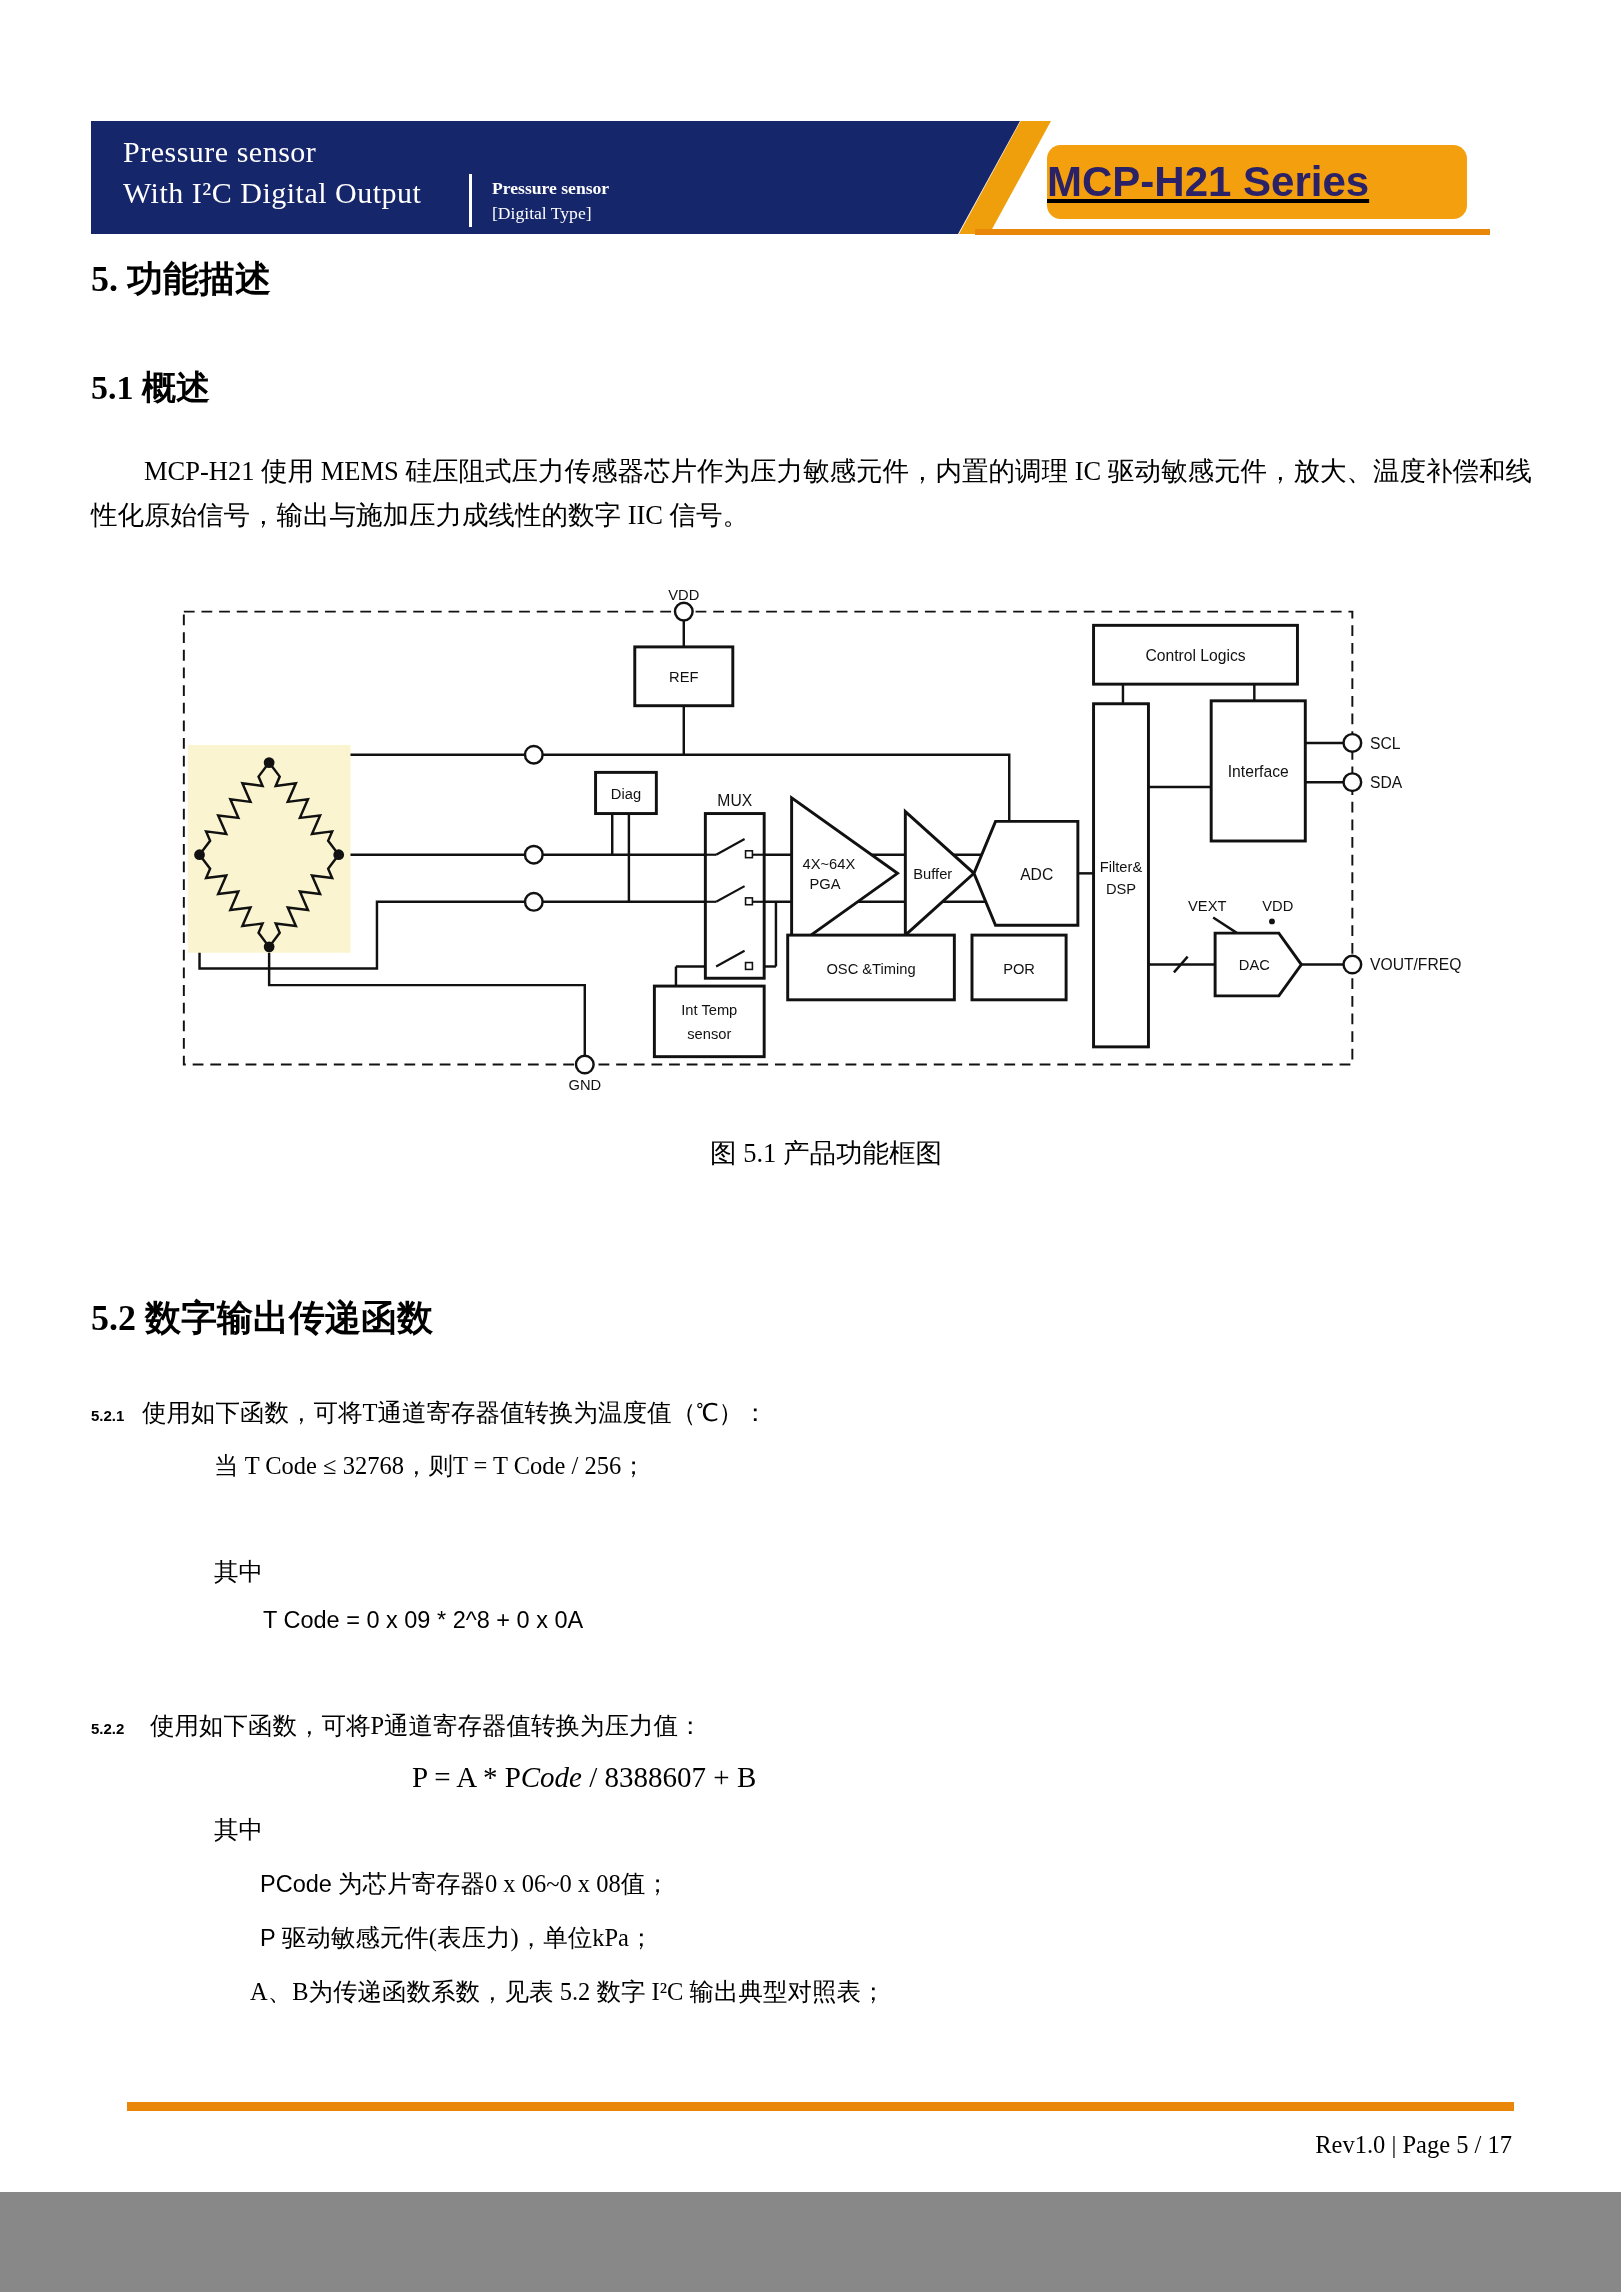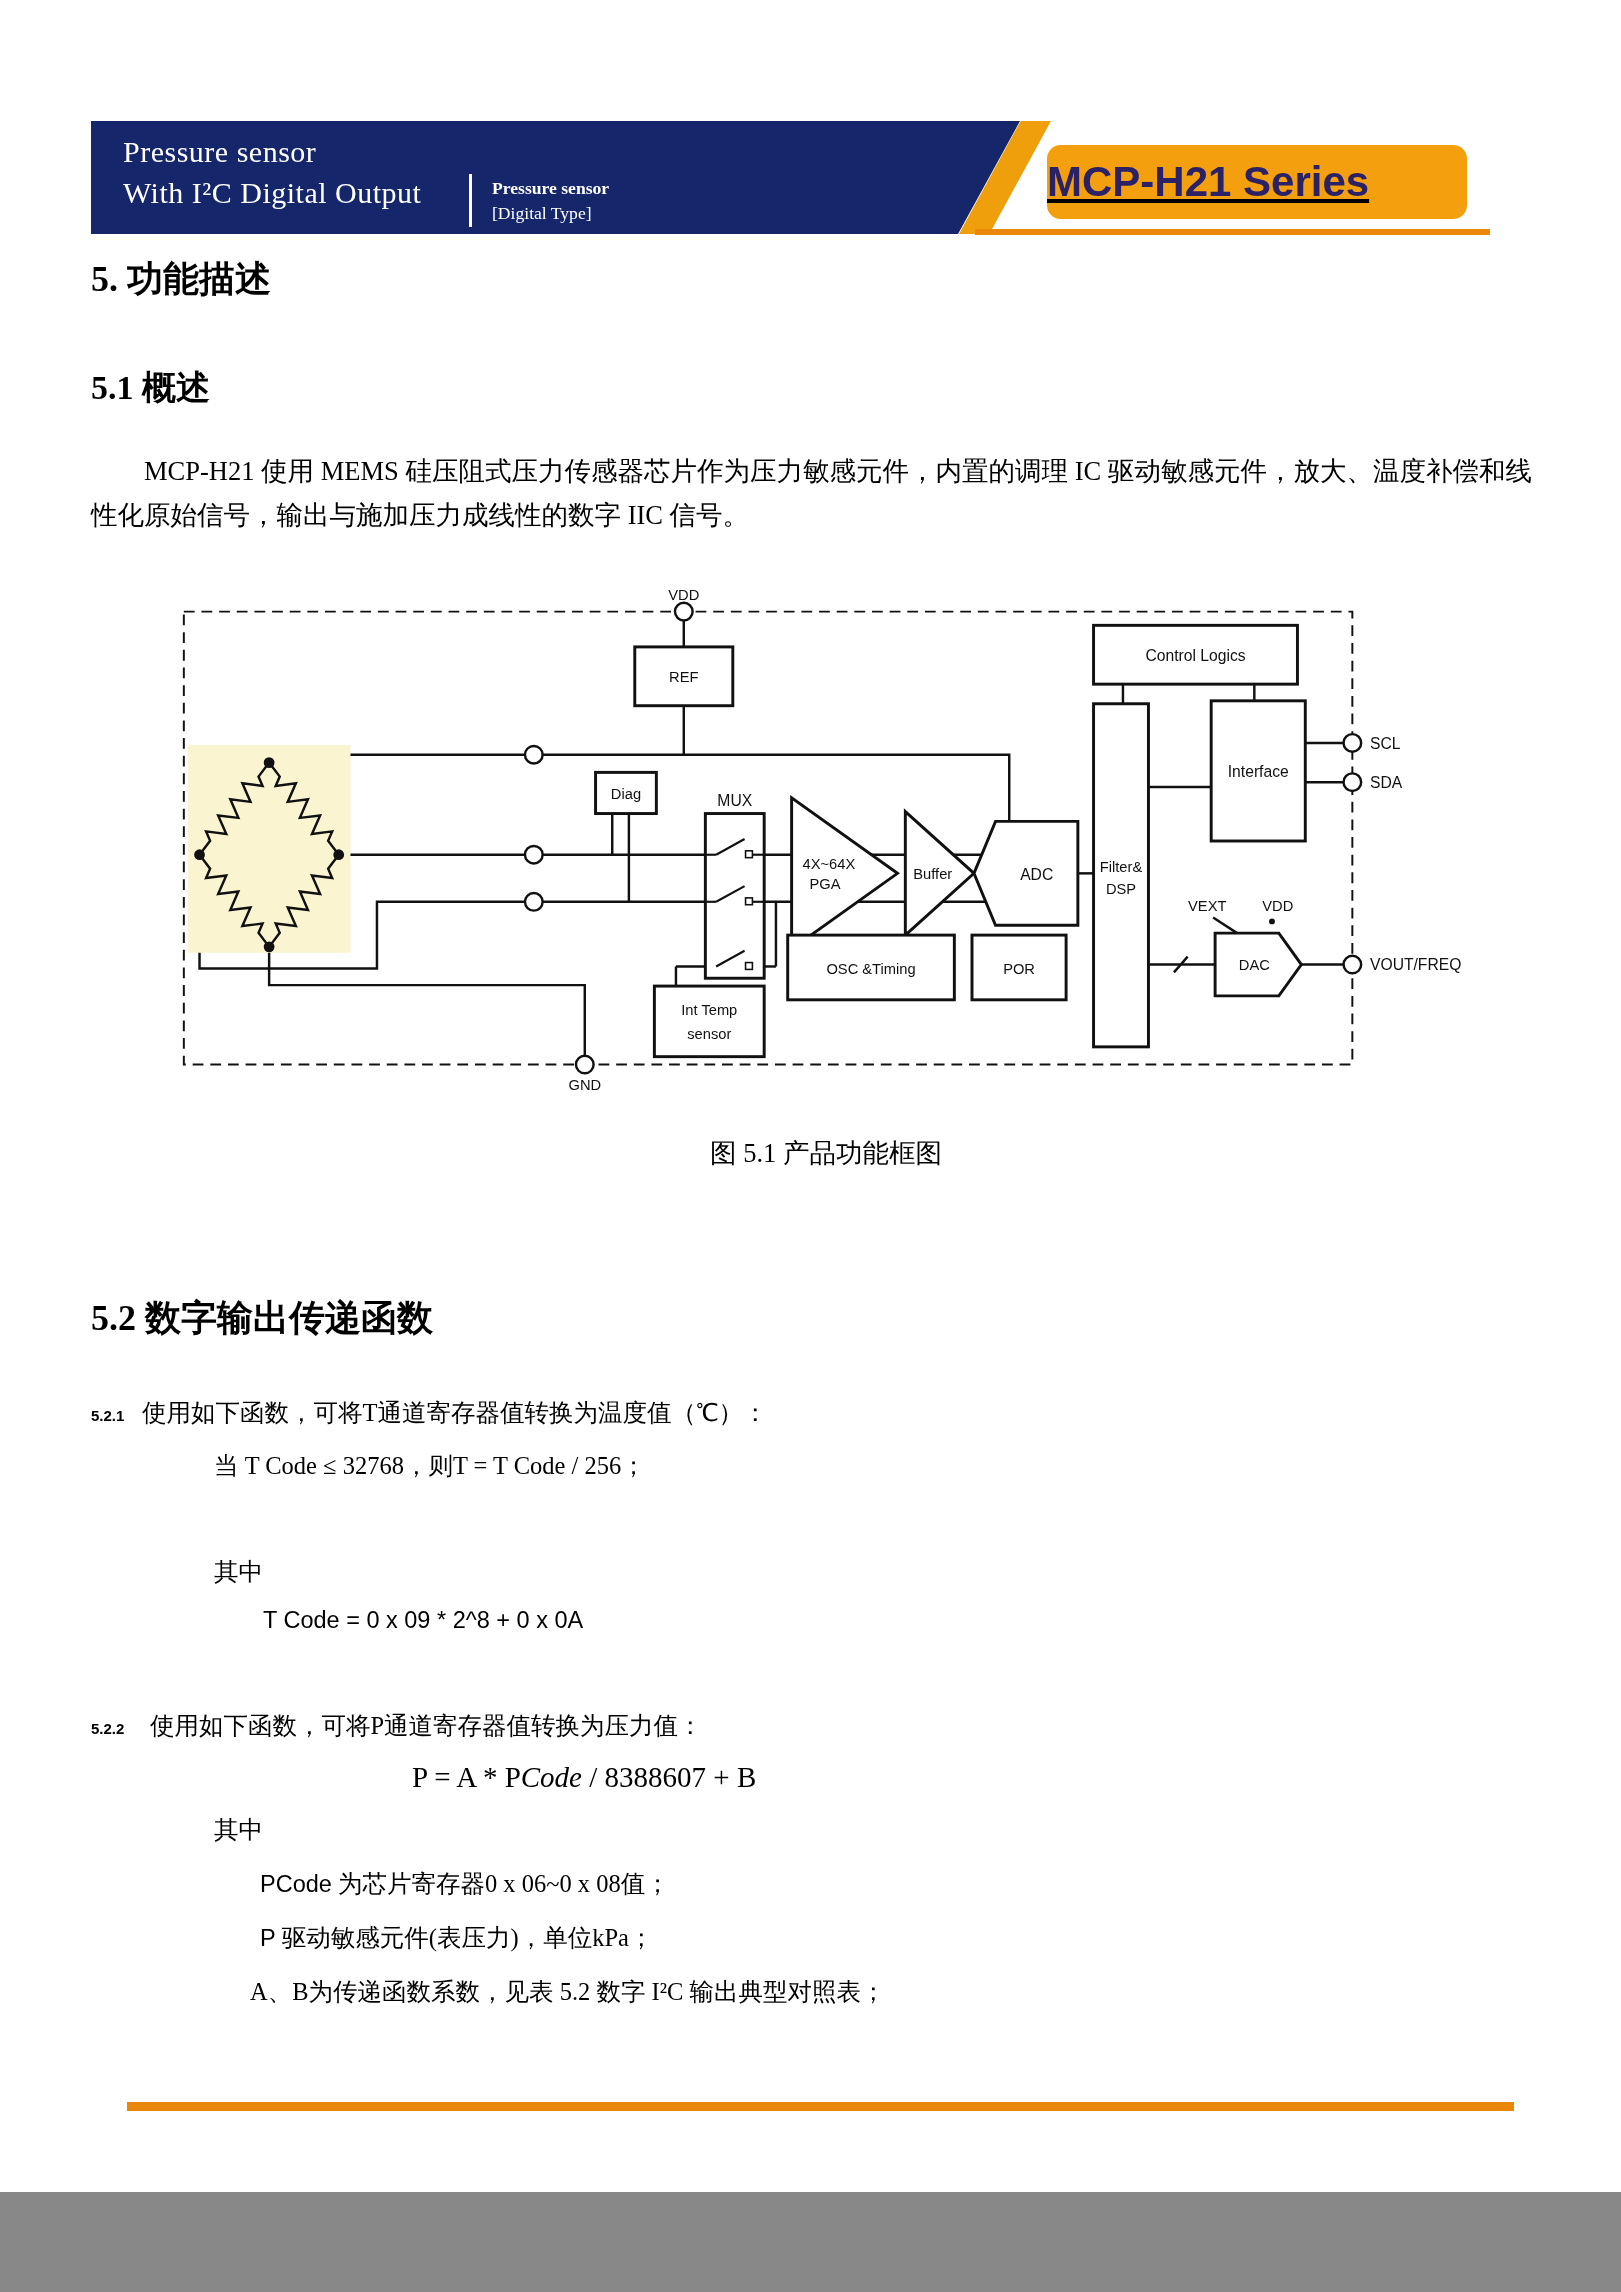--- a/index.html
+++ b/index.html
@@ -204,15 +204,16 @@
   <div class="abs body-line" style="left:214px;top:1813px;">其中</div>
   <div class="abs" style="left:260px;top:1867px;">
     <span class="code">PCode</span><span class="body-line"> 为芯片寄存器0 x 06~0 x 08值；</span>
   </div>
   <div class="abs" style="left:260px;top:1921px;">
     <span class="code">P</span><span class="body-line"> 驱动敏感元件(表压力)，单位kPa；</span>
   </div>
   <div class="abs body-line" style="left:250px;top:1975px;">A、B为传递函数系数，见表 5.2 数字 I²C 输出典型对照表；</div>
 
   <div class="abs foot-bar"></div>
+  <div class="abs foot-text">Rev1.0 | Page 5  /  17</div>
 
 </div>
 
 
 </body></html>

